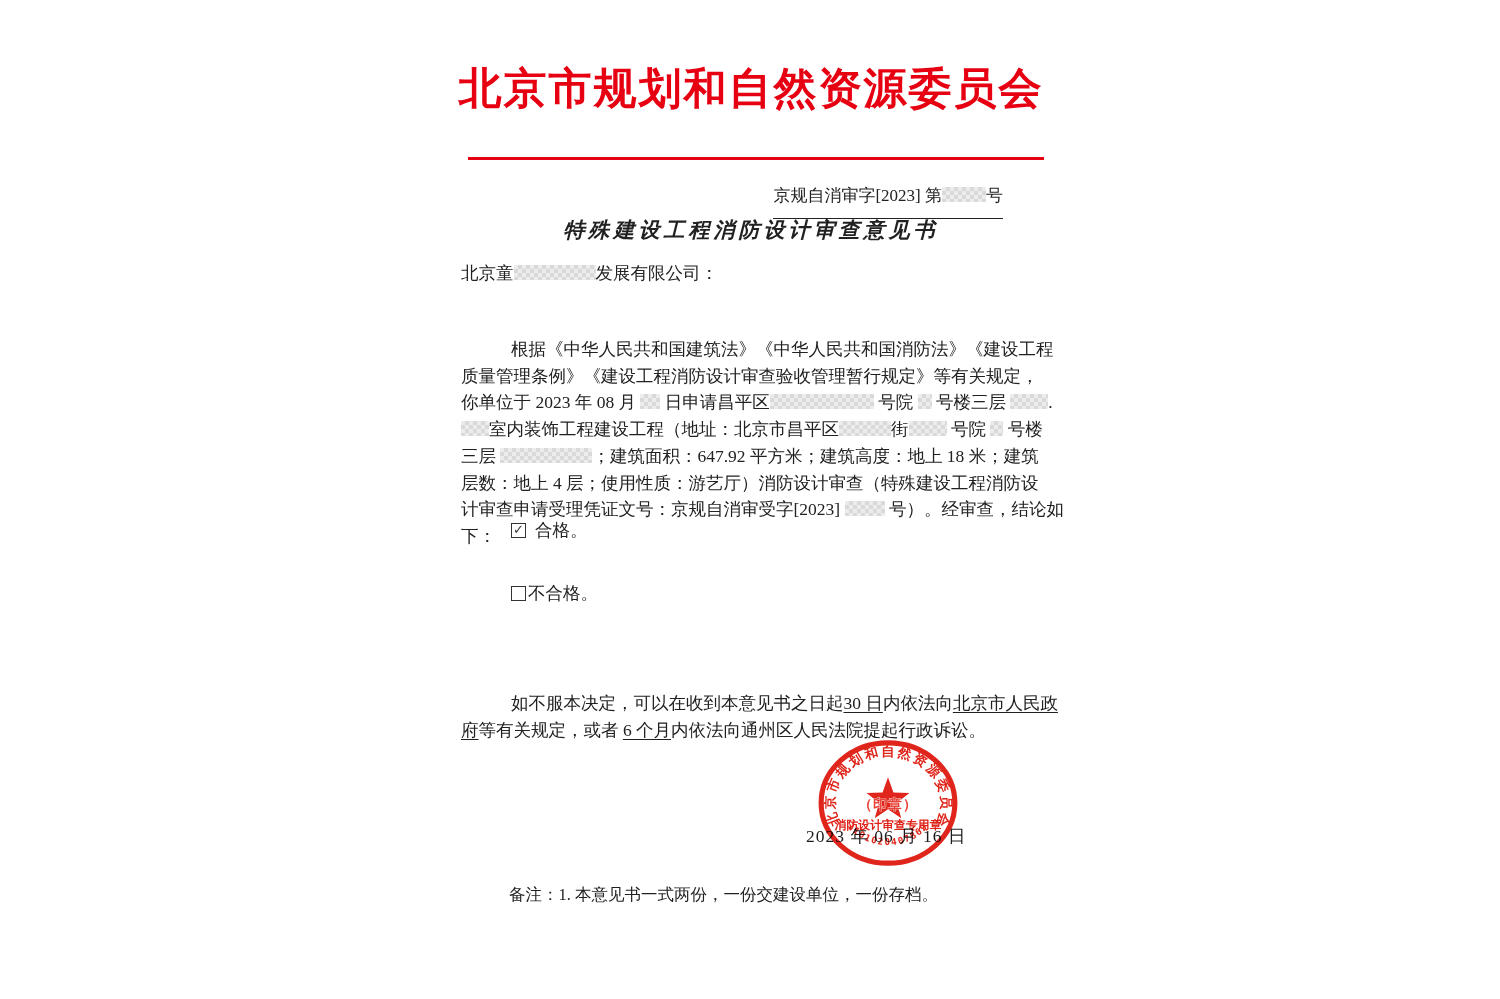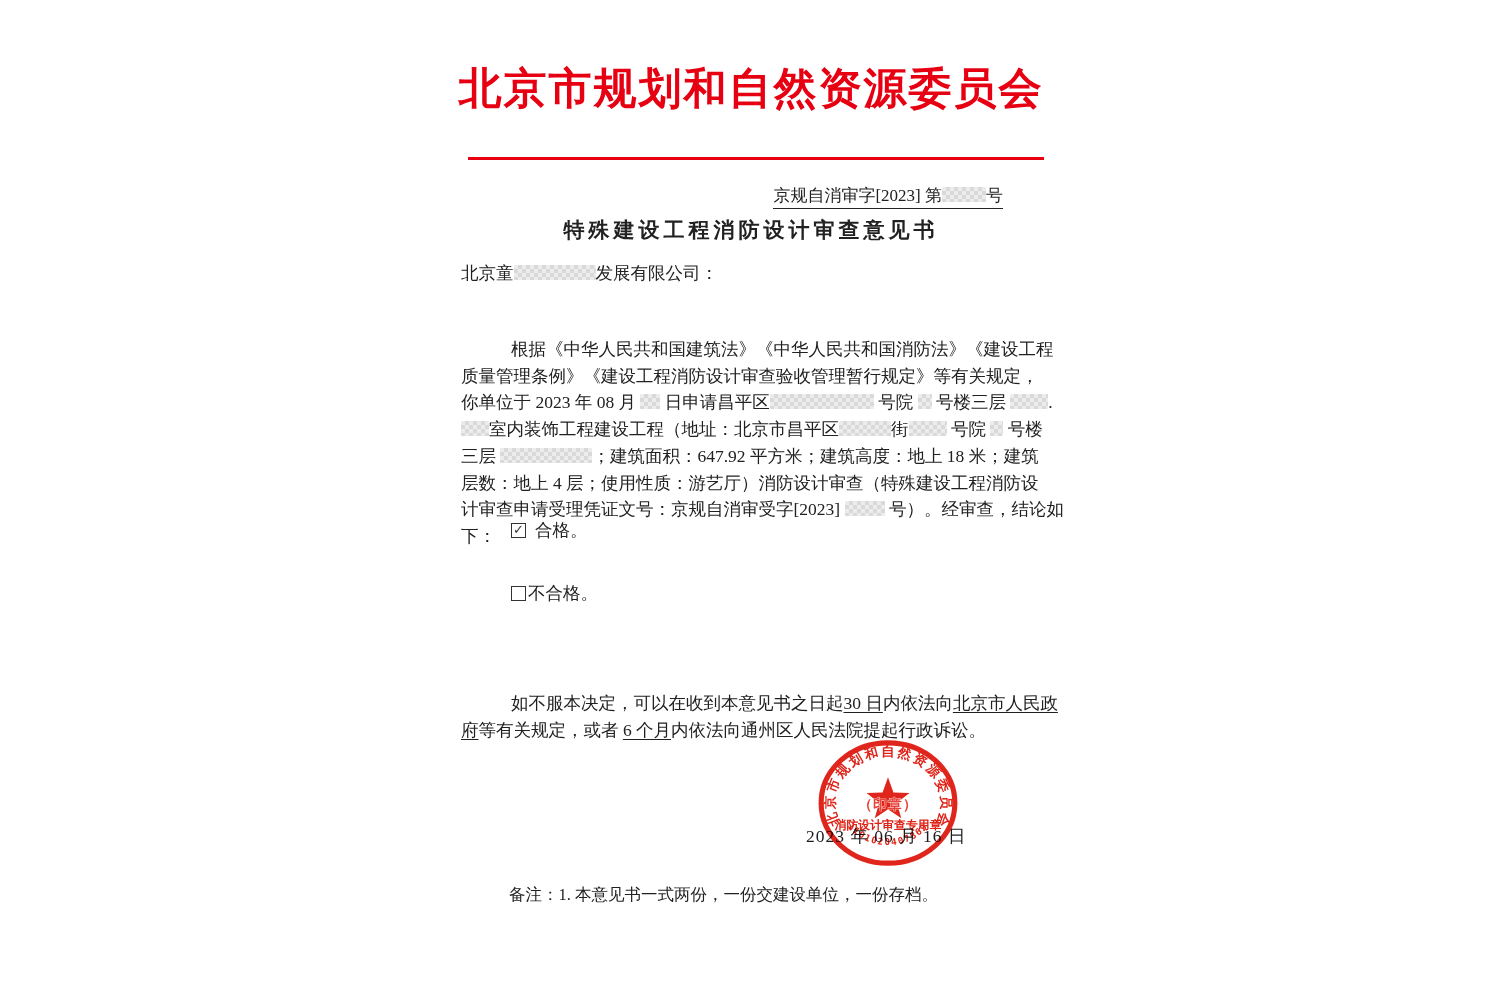--- a/index.html
+++ b/index.html
@@ -42,32 +42,33 @@
   }
   .doc-number {
     position: absolute;
     top: 184px;
     right: 41px;
     font-size: 17px;
   }
   .doc-number .underlined-wrap {
     display: inline-block;
     border-bottom: 1.5px solid #222;
-    padding-bottom: 1px;
+    padding-bottom: 11px;
     white-space: nowrap;
   }
   .doc-title {
     position: absolute;
     top: 216px;
     left: 0;
     width: 100%;
     text-align: center;
     font-size: 21px;
     font-weight: bold;
     letter-spacing: 4px;
+    font-style: italic;
   }
   .addressee {
     position: absolute;
     top: 261px;
     left: 3px;
     font-size: 17.5px;
     white-space: nowrap;
   }
   .body-par {
     position: absolute;

